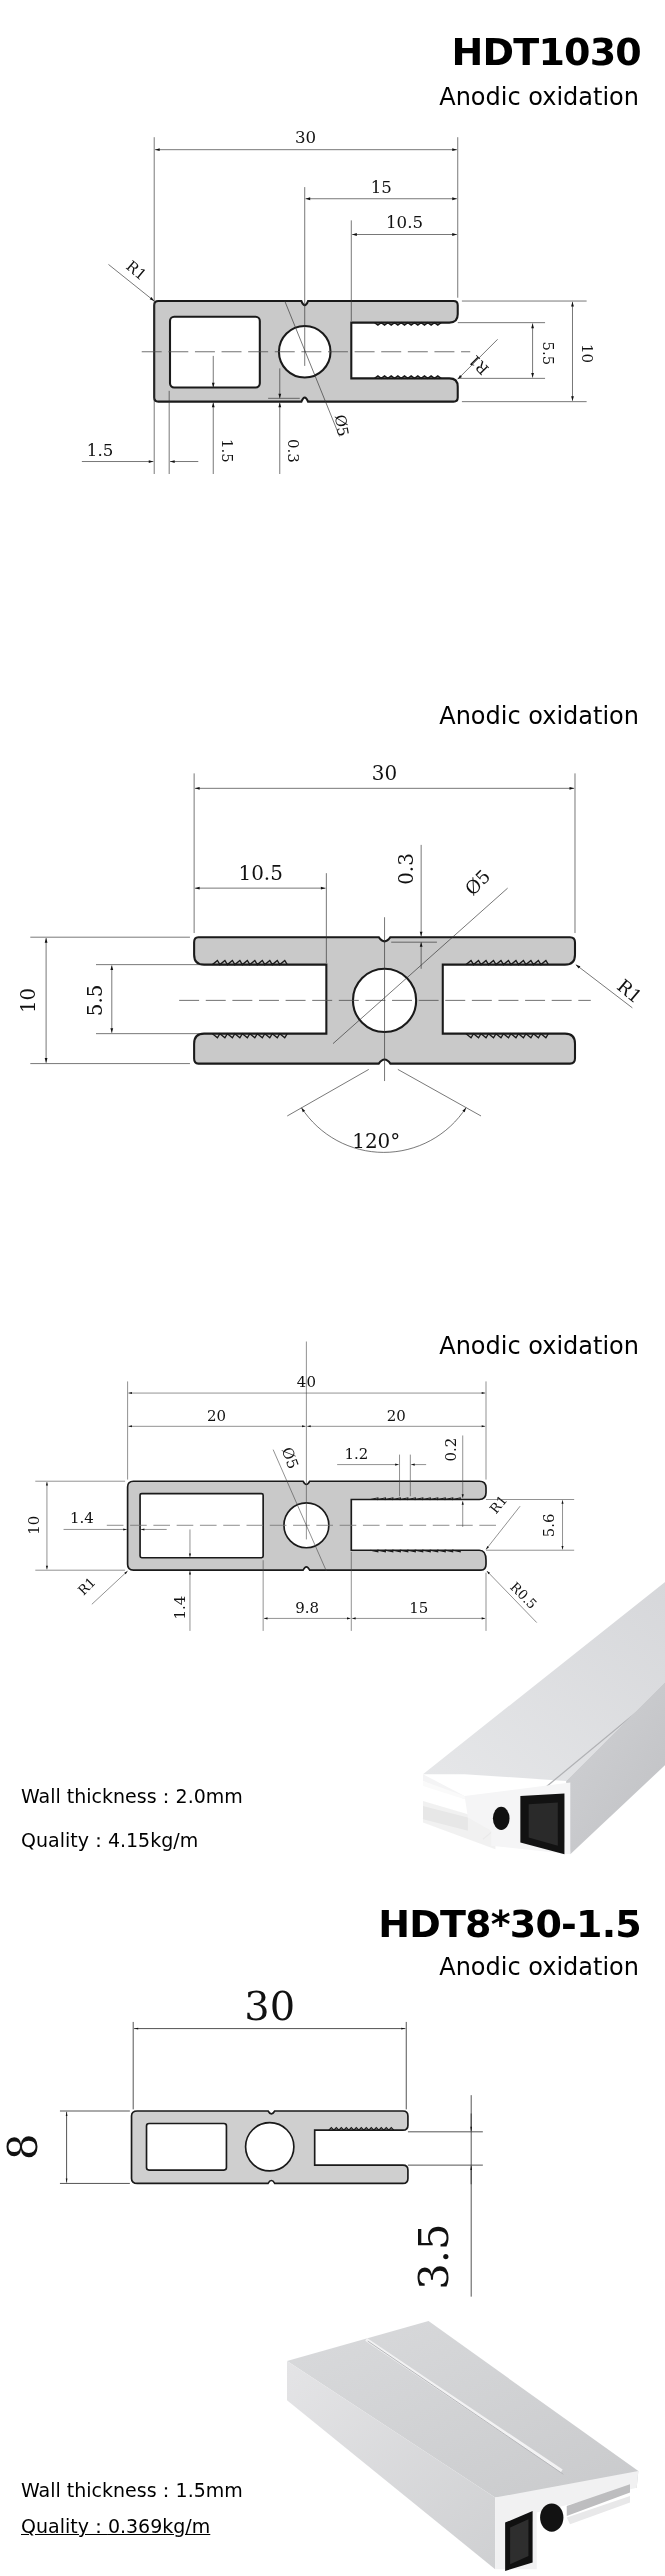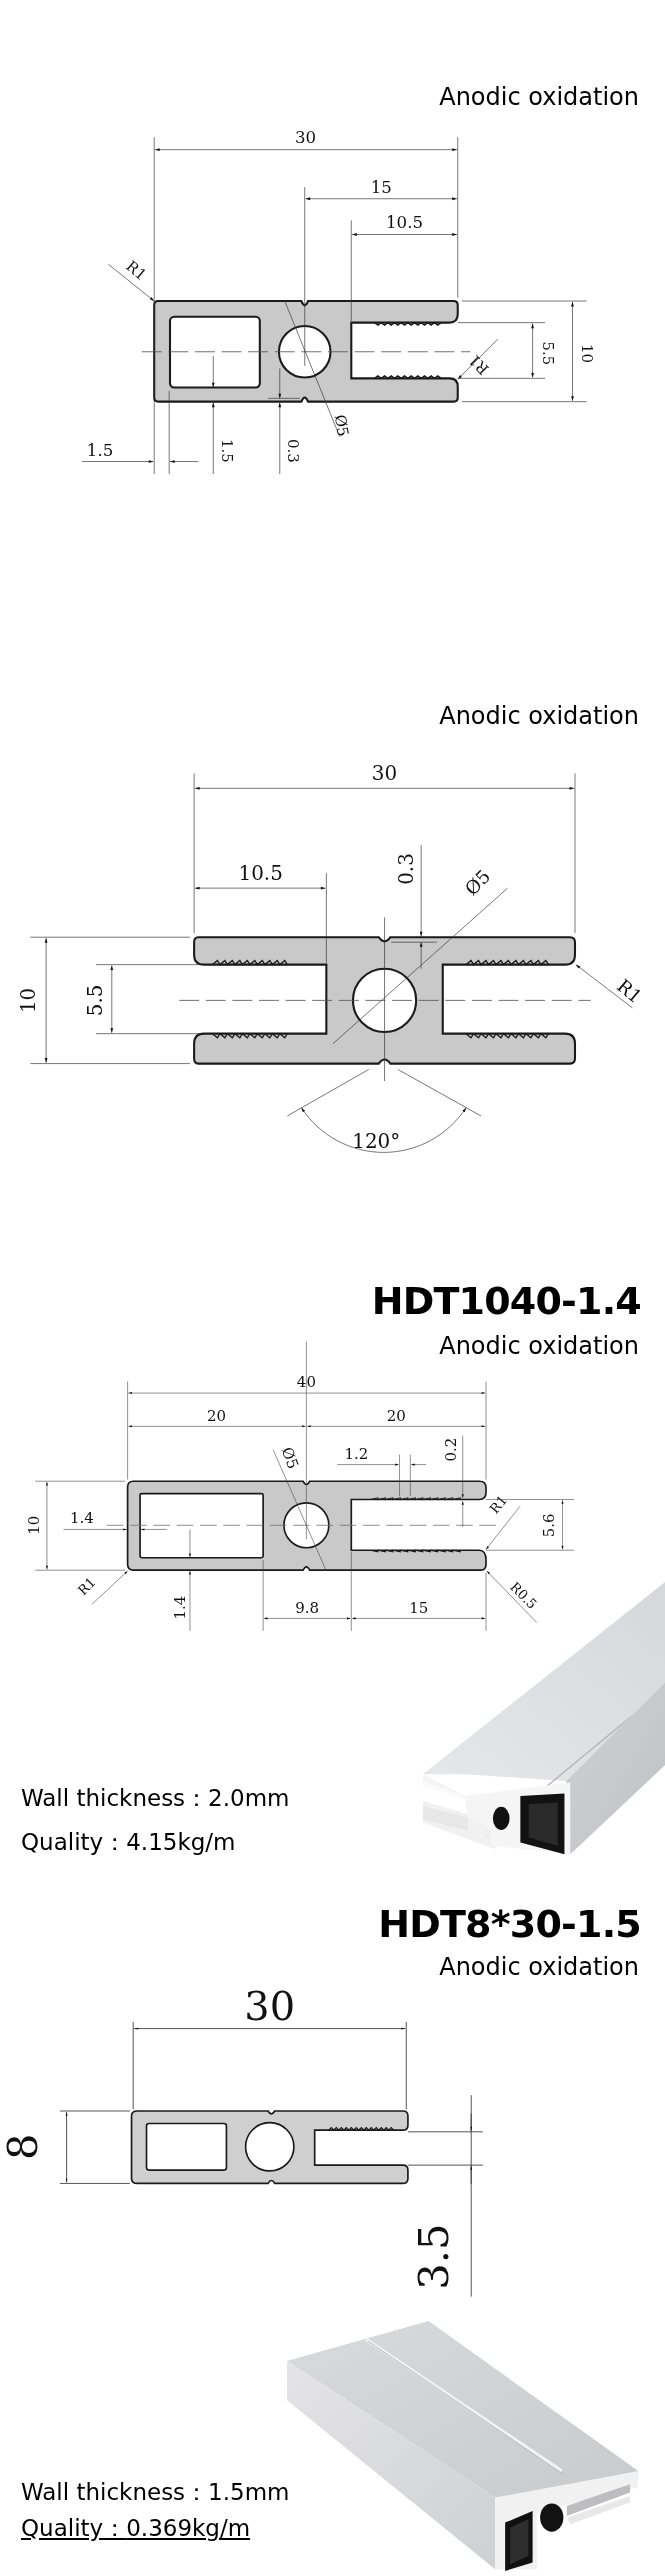--- a/index.html
+++ b/index.html
@@ -2,28 +2,29 @@
 <html style="font-size:13.3px"><head>
 <meta charset="utf-8">
 <style>
   html, body { margin: 0; padding: 0; background: #ffffff; }
   body { width: 666px; height: 2576px; position: relative; overflow: hidden; font-family: "DejaVu Sans", sans-serif; color: #000; }
   .section { position: absolute; left: 0; width: 666px; }
   .title { position: absolute; right: 25px; font-family: "DejaVu Sans", sans-serif; font-weight: bold; font-size: 38px; letter-spacing: -0.8px; line-height: 1; text-align: right; white-space: nowrap; }
   .subtitle { position: absolute; right: 27px; font-family: "DejaVu Sans", sans-serif; font-size: 24px; line-height: 1; text-align: right; white-space: nowrap; }
   svg.drawing { position: absolute; left: 0; overflow: visible; }
   svg text.dim { font-family: "DejaVu Serif", serif; fill: #111; }
-  .spec { position: absolute; left: 21px; font-family: "DejaVu Sans", sans-serif; font-size: 23px; line-height: 1; white-space: nowrap; text-align: right; }
+  .spec { position: absolute; left: 21px; font-family: "DejaVu Sans", sans-serif; font-size: 19px; line-height: 1; white-space: nowrap; text-align: right; }
   .spec-label, .spec-value { display: inline; }
   .product { position: absolute; }
 </style>
 </head>
 <body>
 
 <div class="section" style="top:0;height:632px;">
+  <div class="title" style="top:33px;">HDT1030</div>
   <div class="subtitle" style="top:85px;">Anodic oxidation</div>
 
   <svg class="drawing" width="666" height="632" viewBox="0 0 800 760" style="top:0;">
     <defs>
       <marker id="a1" viewBox="0 0 10 10" refX="10" refY="5" markerWidth="9" markerHeight="7" orient="auto-start-reverse">
         <path d="M0,2 L10,5 L0,8 z" fill="#111"></path>
       </marker>
     </defs>
 
     <path d="M190,362 L362,362 Q366,372 370,362 L545,362 Q550,362 550,367 L550,378 Q550,388 540,388 L422,388 L422,455 L540,455 Q550,455 550,465 L550,478 Q550,483 545,483 L370,483 Q366,473 362,483 L190,483 Q185,483 185,478 L185,367 Q185,362 190,362 Z" fill="#c9c9c9" stroke="#1a1a1a" stroke-width="2.5"></path>
@@ -135,21 +136,20 @@
     <text class="dim" x="122" y="443" font-size="24" text-anchor="middle" transform="rotate(-90 122 443)">5.5</text>
 
     <line x1="443" y1="526" x2="345" y2="582" stroke="#333" stroke-width="0.8"></line>
     <line x1="478" y1="526" x2="578" y2="582" stroke="#333" stroke-width="0.8"></line>
     <path d="M362,572 A118,118 0 0 0 560,572" fill="none" stroke="#333" stroke-width="0.8" marker-start="url(#a2)" marker-end="url(#a2)"></path>
     <text class="dim" x="452" y="620" font-size="24" text-anchor="middle">120°</text>
   </svg>
 </div>
 
 <div class="section" style="top:1265px;height:632px;">
-  <div class="title" style="top:16.6px;">HDT1040-1.4</div>
   <div class="subtitle" style="top:69px;">Anodic oxidation</div>
 
   <svg class="drawing" width="666" height="632" viewBox="0 0 800 760" style="top:0;">
     <defs>
       <marker id="a3" viewBox="0 0 10 10" refX="10" refY="5" markerWidth="8" markerHeight="6" orient="auto-start-reverse">
         <path d="M0,2 L10,5 L0,8 z" fill="#111"></path>
       </marker>
     </defs>
     <path d="M160,260 L364,260 Q368,268 372,260 L576,260 Q584,260 584,268 L584,274 Q584,282 576,282 L422,282 L422,343 L576,343 Q584,343 584,355 L584,360 Q584,367 578,367 L372,367 Q368,359 364,367 L160,367 Q153,367 153,360 L153,267 Q153,260 160,260 Z" fill="#c9c9c9" stroke="#1a1a1a" stroke-width="2"></path>
     <path d="M445,282 l9,-2 l0,2 l9,-2 l0,2 l9,-2 l0,2 l9,-2 l0,2 l9,-2 l0,2 l9,-2 l0,2 l9,-2 l0,2 l9,-2 l0,2 l9,-2 l0,2 l9,-2 l0,2 l9,-2 l0,2 l9,-2 l0,2" fill="none" stroke="#1a1a1a" stroke-width="1.3"></path>

